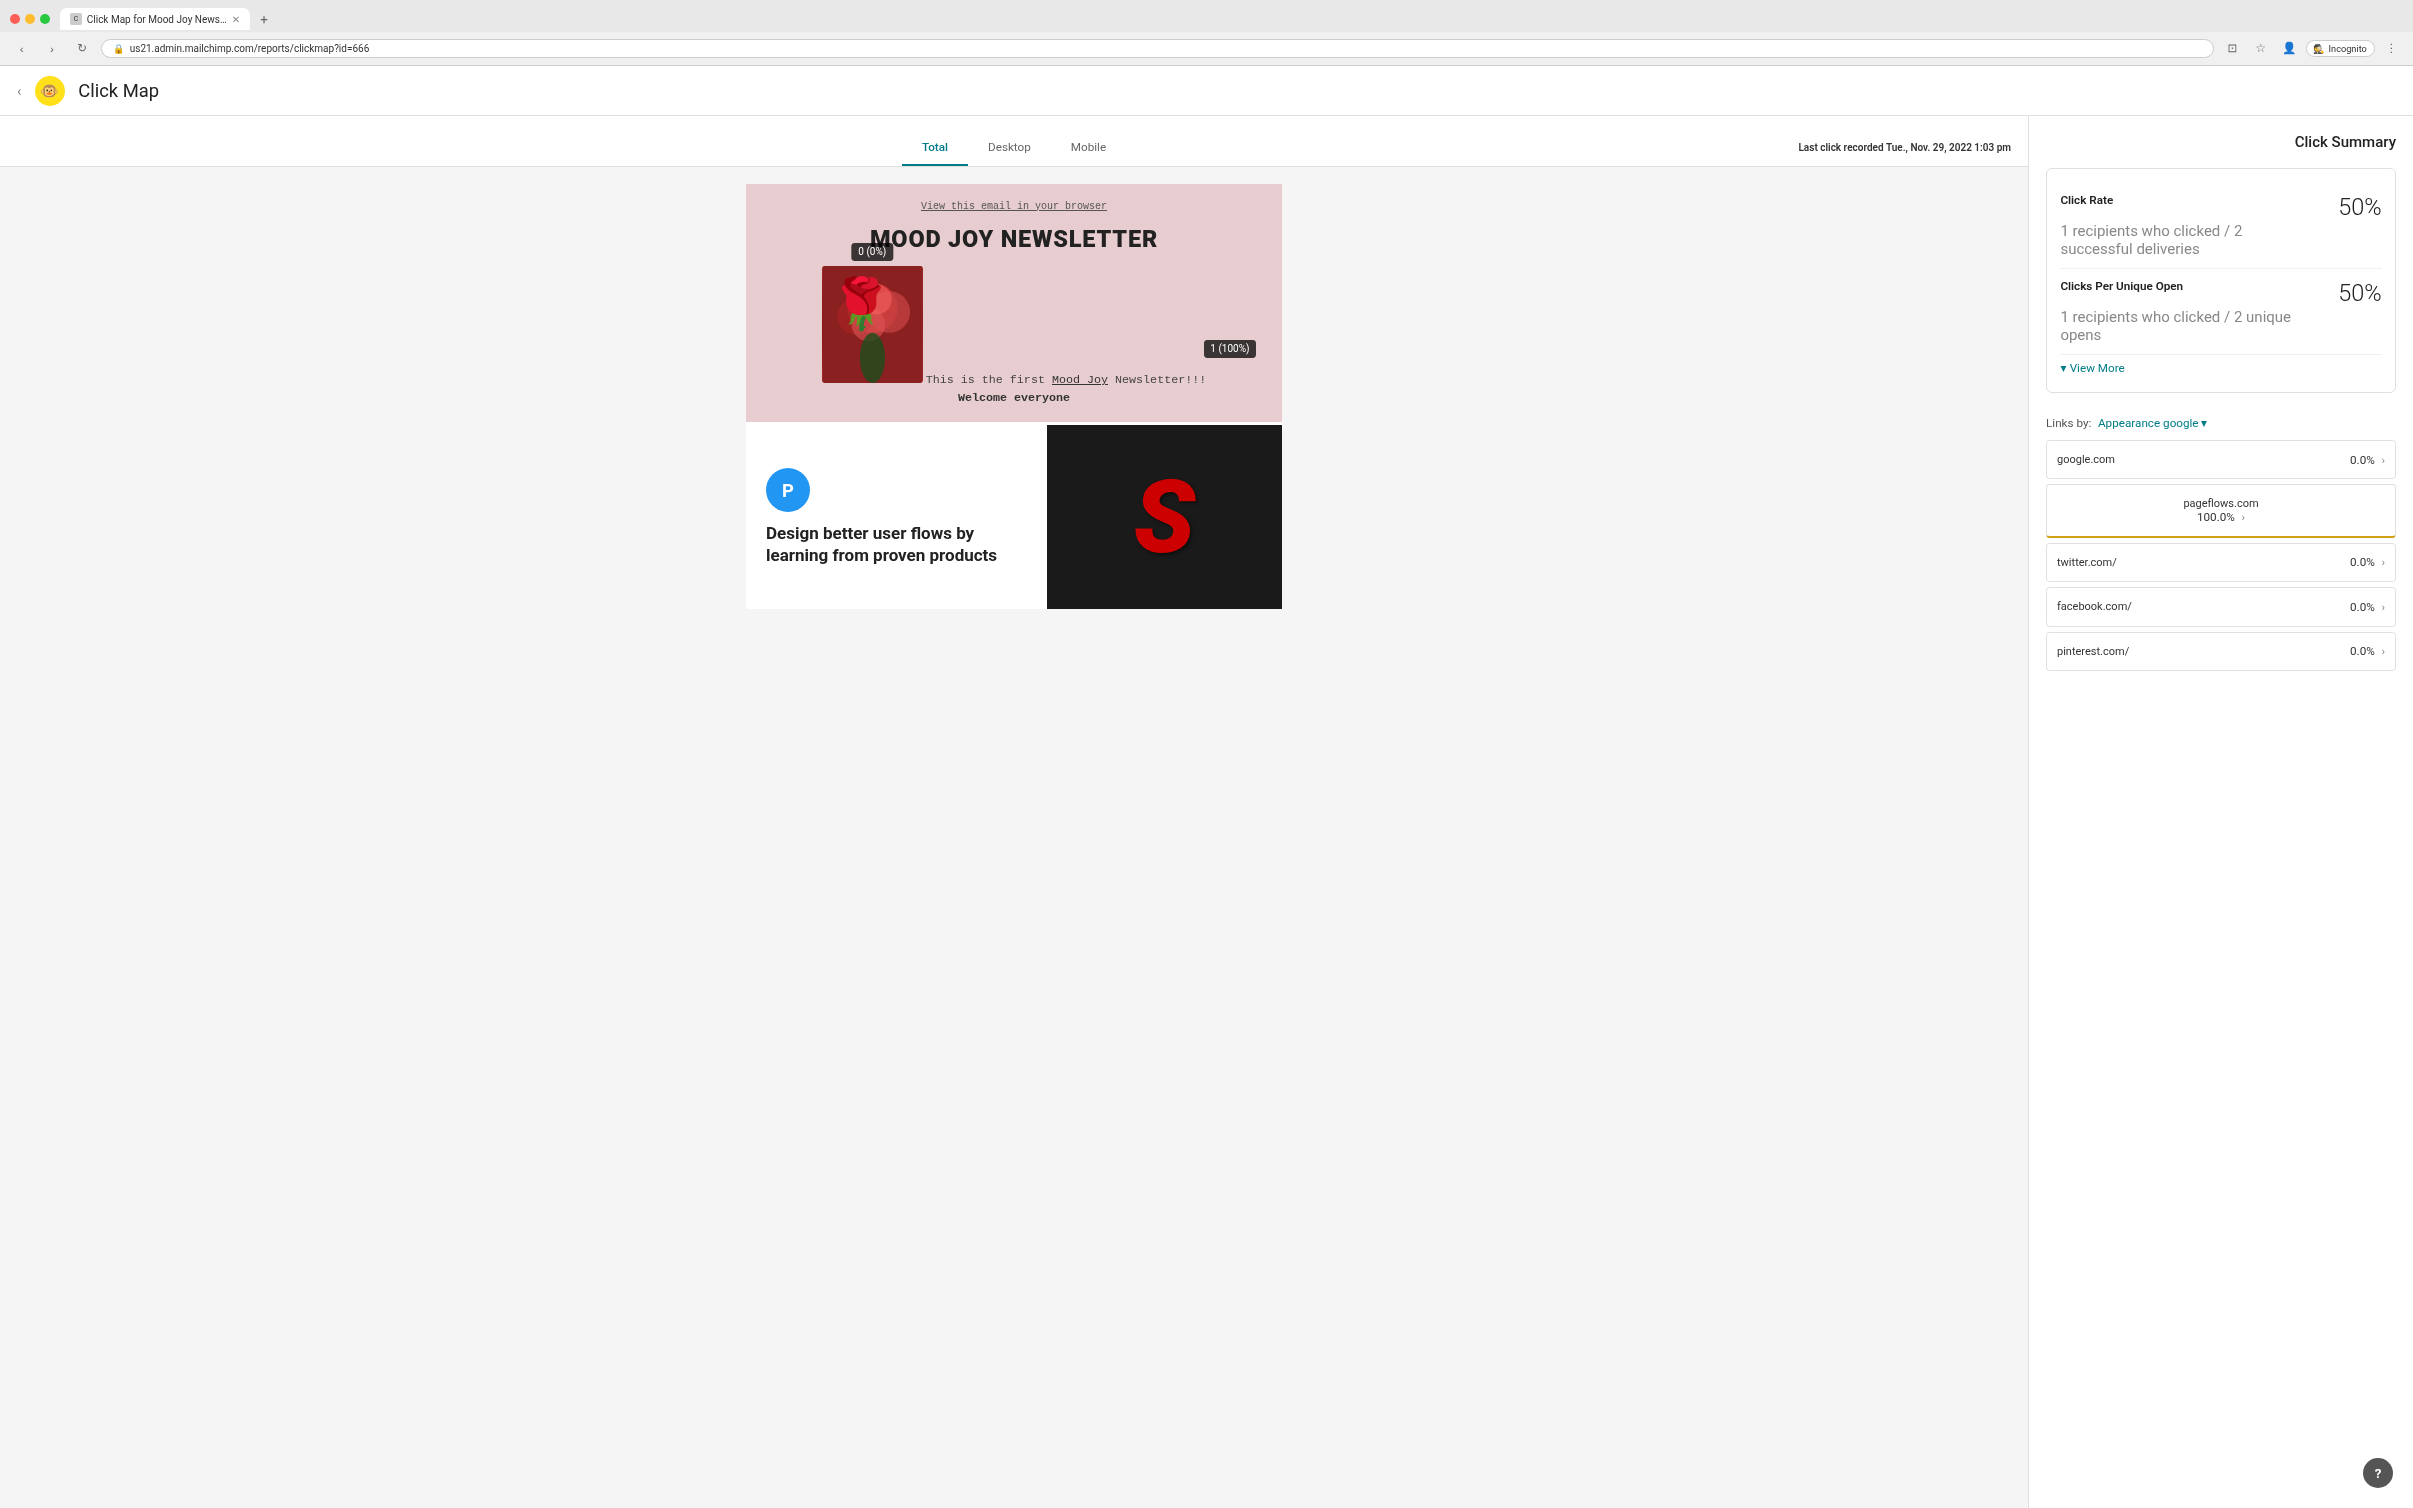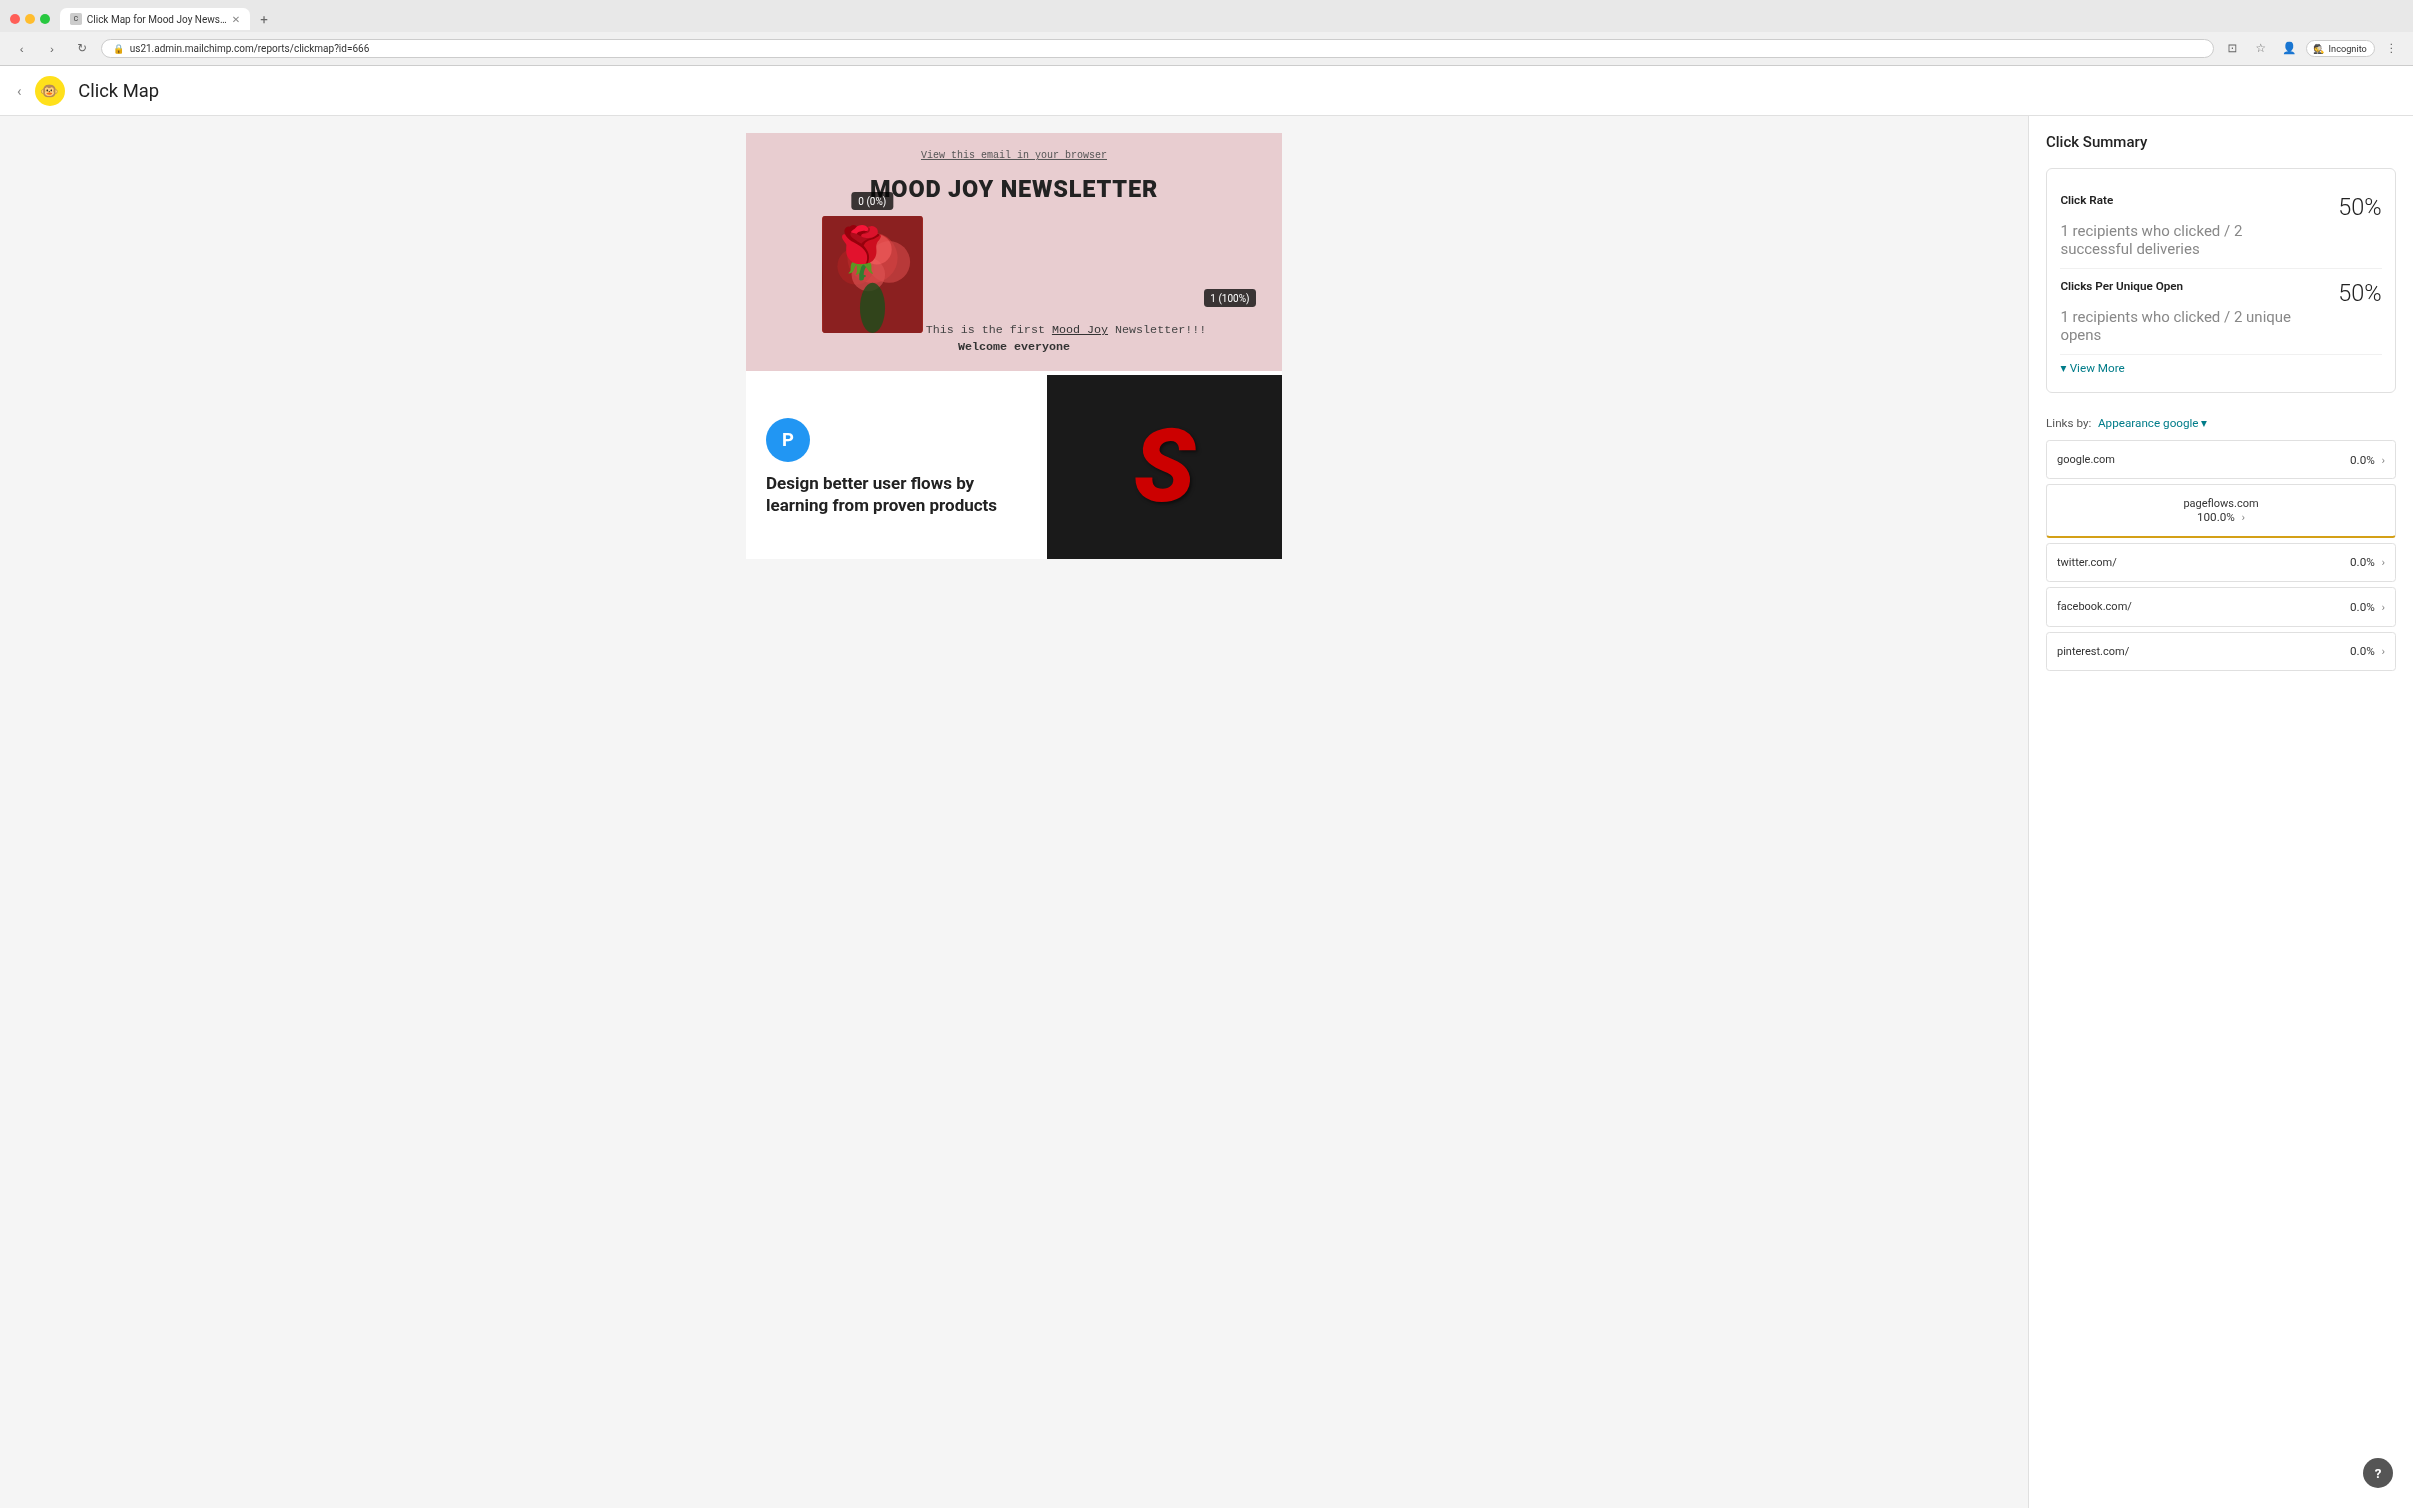--- a/index.html
+++ b/index.html
@@ -328,21 +328,21 @@
       background: #fff;
       border-left: 0.8px solid #e0e0e0;
       overflow-y: auto;
       padding: 17px;
     }
 
     .click-summary-title {
       font-size: 15px;
       font-weight: 500;
       color: #222;
-      text-align: left;
+      text-align: right;
       margin-bottom: 17px;
     }
 
     .summary-card {
       border: 0.8px solid #e0e0e0;
       border-radius: 6px;
       padding: 13.4px;
       margin-bottom: 13.4px;
     }
     .summary-row {
@@ -483,20 +483,29 @@
 <div class="app-header">
   <a class="back-btn">‹</a>
   <div class="mailchimp-logo">🐵</div>
   <h1 class="app-title">Click Map</h1>
 </div>
 
 <div class="main-content">
 
   <div class="left-panel">
 
+    <div class="tabs-bar">
+      <div class="tab-item active">Total</div>
+      <div class="tab-item">Desktop</div>
+      <div class="tab-item">Mobile</div>
+      <div class="tabs-right-info">
+        <span>Last click recorded</span>
+        <span style="font-weight:600;color:#333">Tue., Nov. 29, 2022 1:03 pm</span>
+      </div>
+    </div>
 
     <div class="email-preview">
       <div class="email-top-section">
         <a class="email-view-browser">View this email in your browser</a>
         <div class="email-newsletter-title">MOOD JOY NEWSLETTER</div>
         <div class="email-image-container">
           <div class="click-tooltip tooltip-top">0 (0%)</div>
           <div class="email-flower-img">
             
             <svg width="101" height="117" viewBox="0 0 120 140" xmlns="http://www.w3.org/2000/svg">

